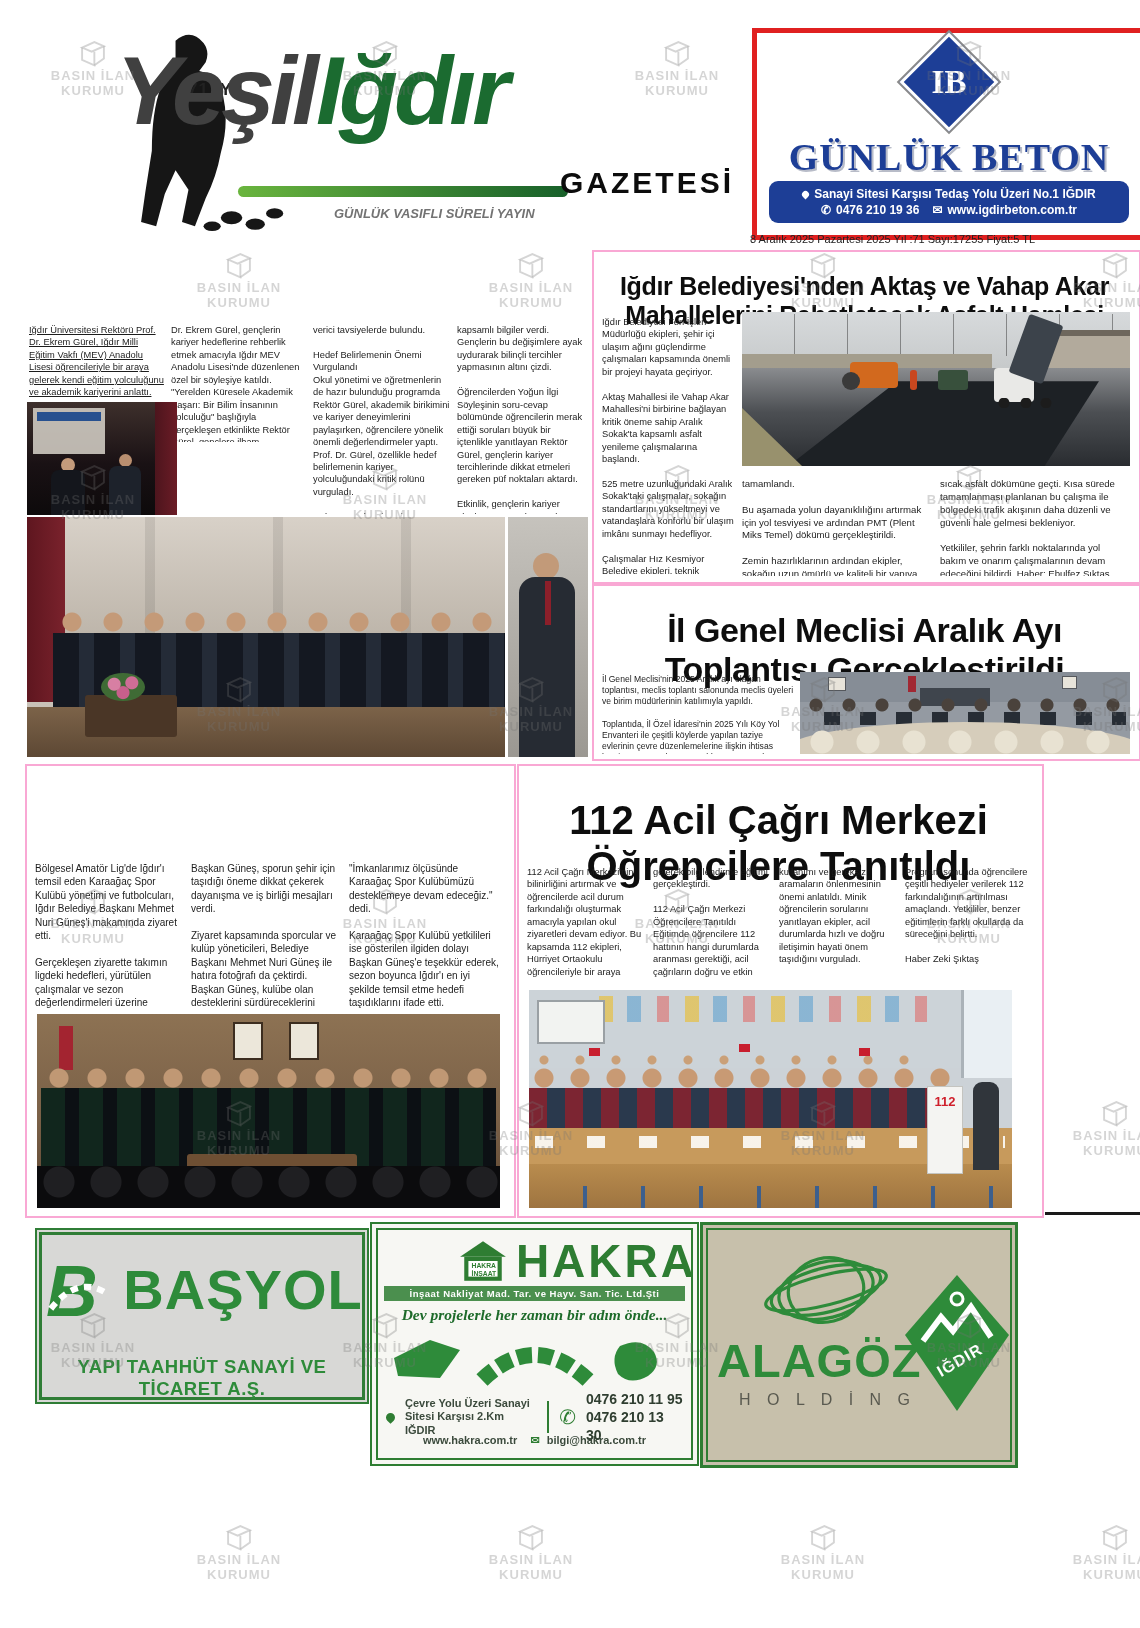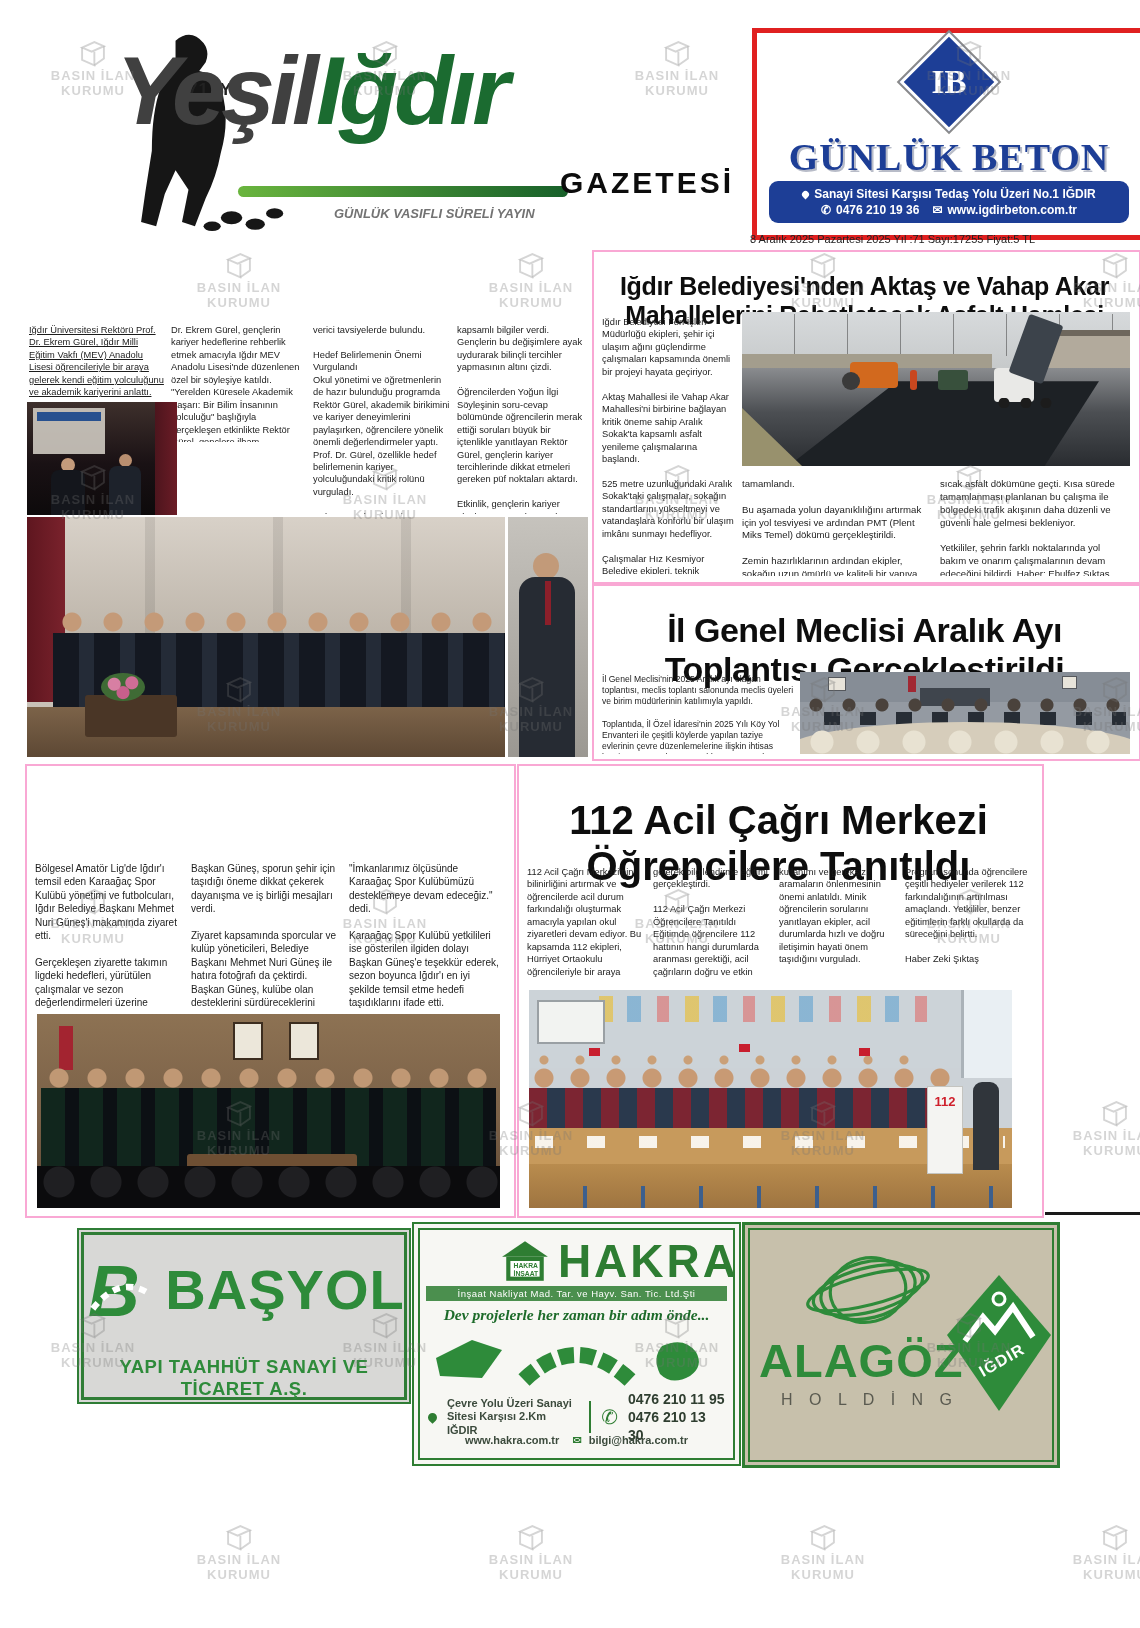--- a/index.html
+++ b/index.html
@@ -31,21 +31,21 @@
   .had-name{position:absolute;left:0;right:0;top:102px;text-align:center;color:#1d3e96;
             font-family:"Liberation Serif",serif;font-weight:bold;font-size:38px;letter-spacing:1px;
             text-shadow:2px 2px 0 #b8bcc8;}
   .had-box{position:absolute;left:12px;right:12px;top:148px;height:42px;background:#1d3e96;border-radius:9px;
            color:#fff;font-size:12px;font-weight:bold;display:flex;flex-direction:column;justify-content:center;
            align-items:center;gap:2px;}
   .had-line{display:flex;align-items:center;gap:5px;white-space:nowrap;}
   .pin{width:7px;height:7px;background:#fff;border-radius:50% 50% 50% 0;transform:rotate(-45deg);display:inline-block;}
   .dateline{position:absolute;left:750px;top:233px;width:388px;font-size:11px;color:#222;}
   
-  .gad{position:absolute;margin-left:42px;}
+  .gad{position:absolute;}
   .wm-layer{position:absolute;inset:0;pointer-events:none;z-index:60;}
   .wm{position:absolute;width:130px;text-align:center;color:rgba(115,115,115,.30);
       font-weight:bold;font-size:13px;line-height:1.15;letter-spacing:1px;}
   .wm svg{opacity:.55;display:block;margin:0 auto 1px auto;}
   .crowd-heads{background-repeat:repeat-x;}
 </style>
 </head>
 <body>
 
 <div class="page">
@@ -267,21 +267,21 @@
       <svg width="50" height="44" viewBox="0 0 48 42">
         <polygon points="2,17 24,2 46,17" fill="#2e7d32"></polygon>
         <rect x="6" y="17" width="36" height="23" fill="#2e7d32"></rect>
         <rect x="10" y="21" width="28" height="15" fill="#fff"></rect>
         <text x="13" y="28" font-size="6.5" font-weight="bold" fill="#2e7d32" font-family="Liberation Sans, sans-serif">HAKRA</text>
         <text x="13" y="35" font-size="6.5" font-weight="bold" fill="#2e7d32" font-family="Liberation Sans, sans-serif">İNŞAAT</text>
       </svg>
       <span style="font-size:46px;font-weight:bold;color:#2e7d32;letter-spacing:3px;">HAKRA</span>
     </div>
     <div class="abs" style="left:12px;right:12px;top:62px;height:15px;background:#2e7d32;opacity:.85;display:flex;align-items:center;justify-content:center;">
-      <span style="color:#fff;font-size:9.5px;font-weight:normal;letter-spacing:0.5px;">İnşaat Nakliyat Mad. Tar. ve Hayv. San. Tic. Ltd.Şti</span>
+      <span style="color:#fff;font-size:9.5px;font-weight:bold;letter-spacing:0.5px;">İnşaat Nakliyat Mad. Tar. ve Hayv. San. Tic. Ltd.Şti</span>
     </div>
     <div class="abs" style="left:0;right:0;top:82px;text-align:center;font-family:'Liberation Serif',serif;font-style:italic;font-weight:bold;font-size:15.5px;color:#1d6b2a;">Dev projelerle her zaman bir adım önde...</div>
     <svg class="abs" style="left:10px;top:104px;" width="305" height="58" viewBox="0 0 305 58">
       <polygon points="12,30 48,12 78,22 58,50 16,48" fill="#2e8b3a"></polygon>
       <path d="M100,52 Q152,2 206,52" stroke="#2e8b3a" stroke-width="16" fill="none" stroke-dasharray="15 6"></path>
       <path d="M238,18 q22,-10 34,6 q8,14 -6,24 q-18,10 -30,-2 q-8,-16 2,-28 z" fill="#2e8b3a"></path>
     </svg>
     <div class="abs" style="left:14px;right:14px;top:166px;display:flex;align-items:center;justify-content:center;gap:10px;">
       <span class="pin" style="background:#2e7d32;width:9px;height:9px;"></span>
       <span style="font-size:11px;font-weight:bold;color:#3b4a3c;line-height:1.25;">

